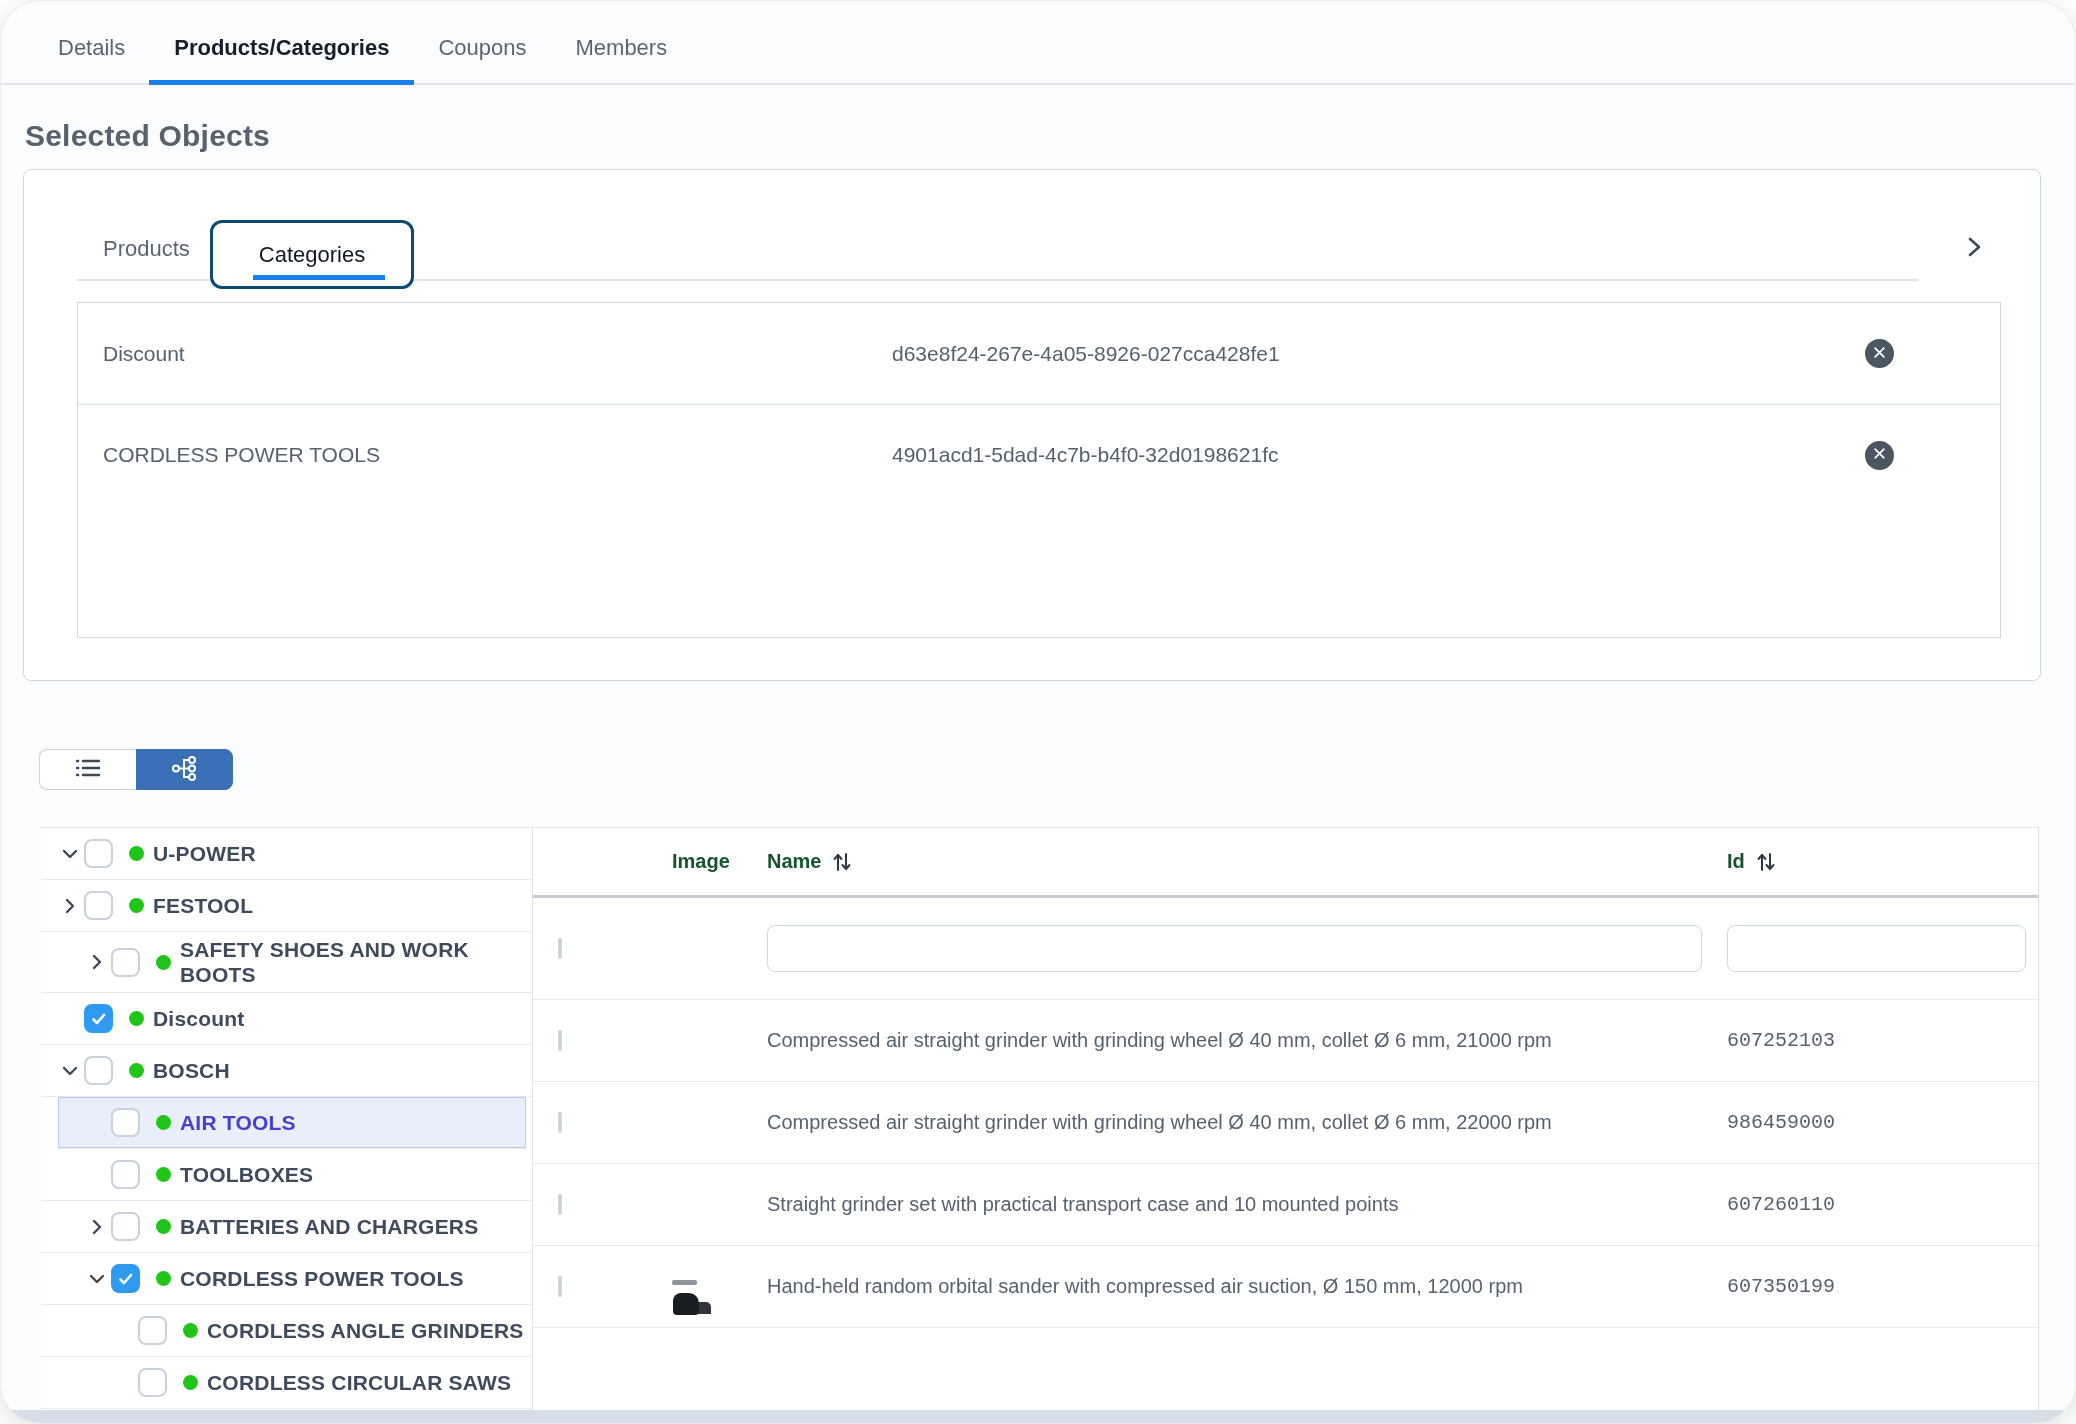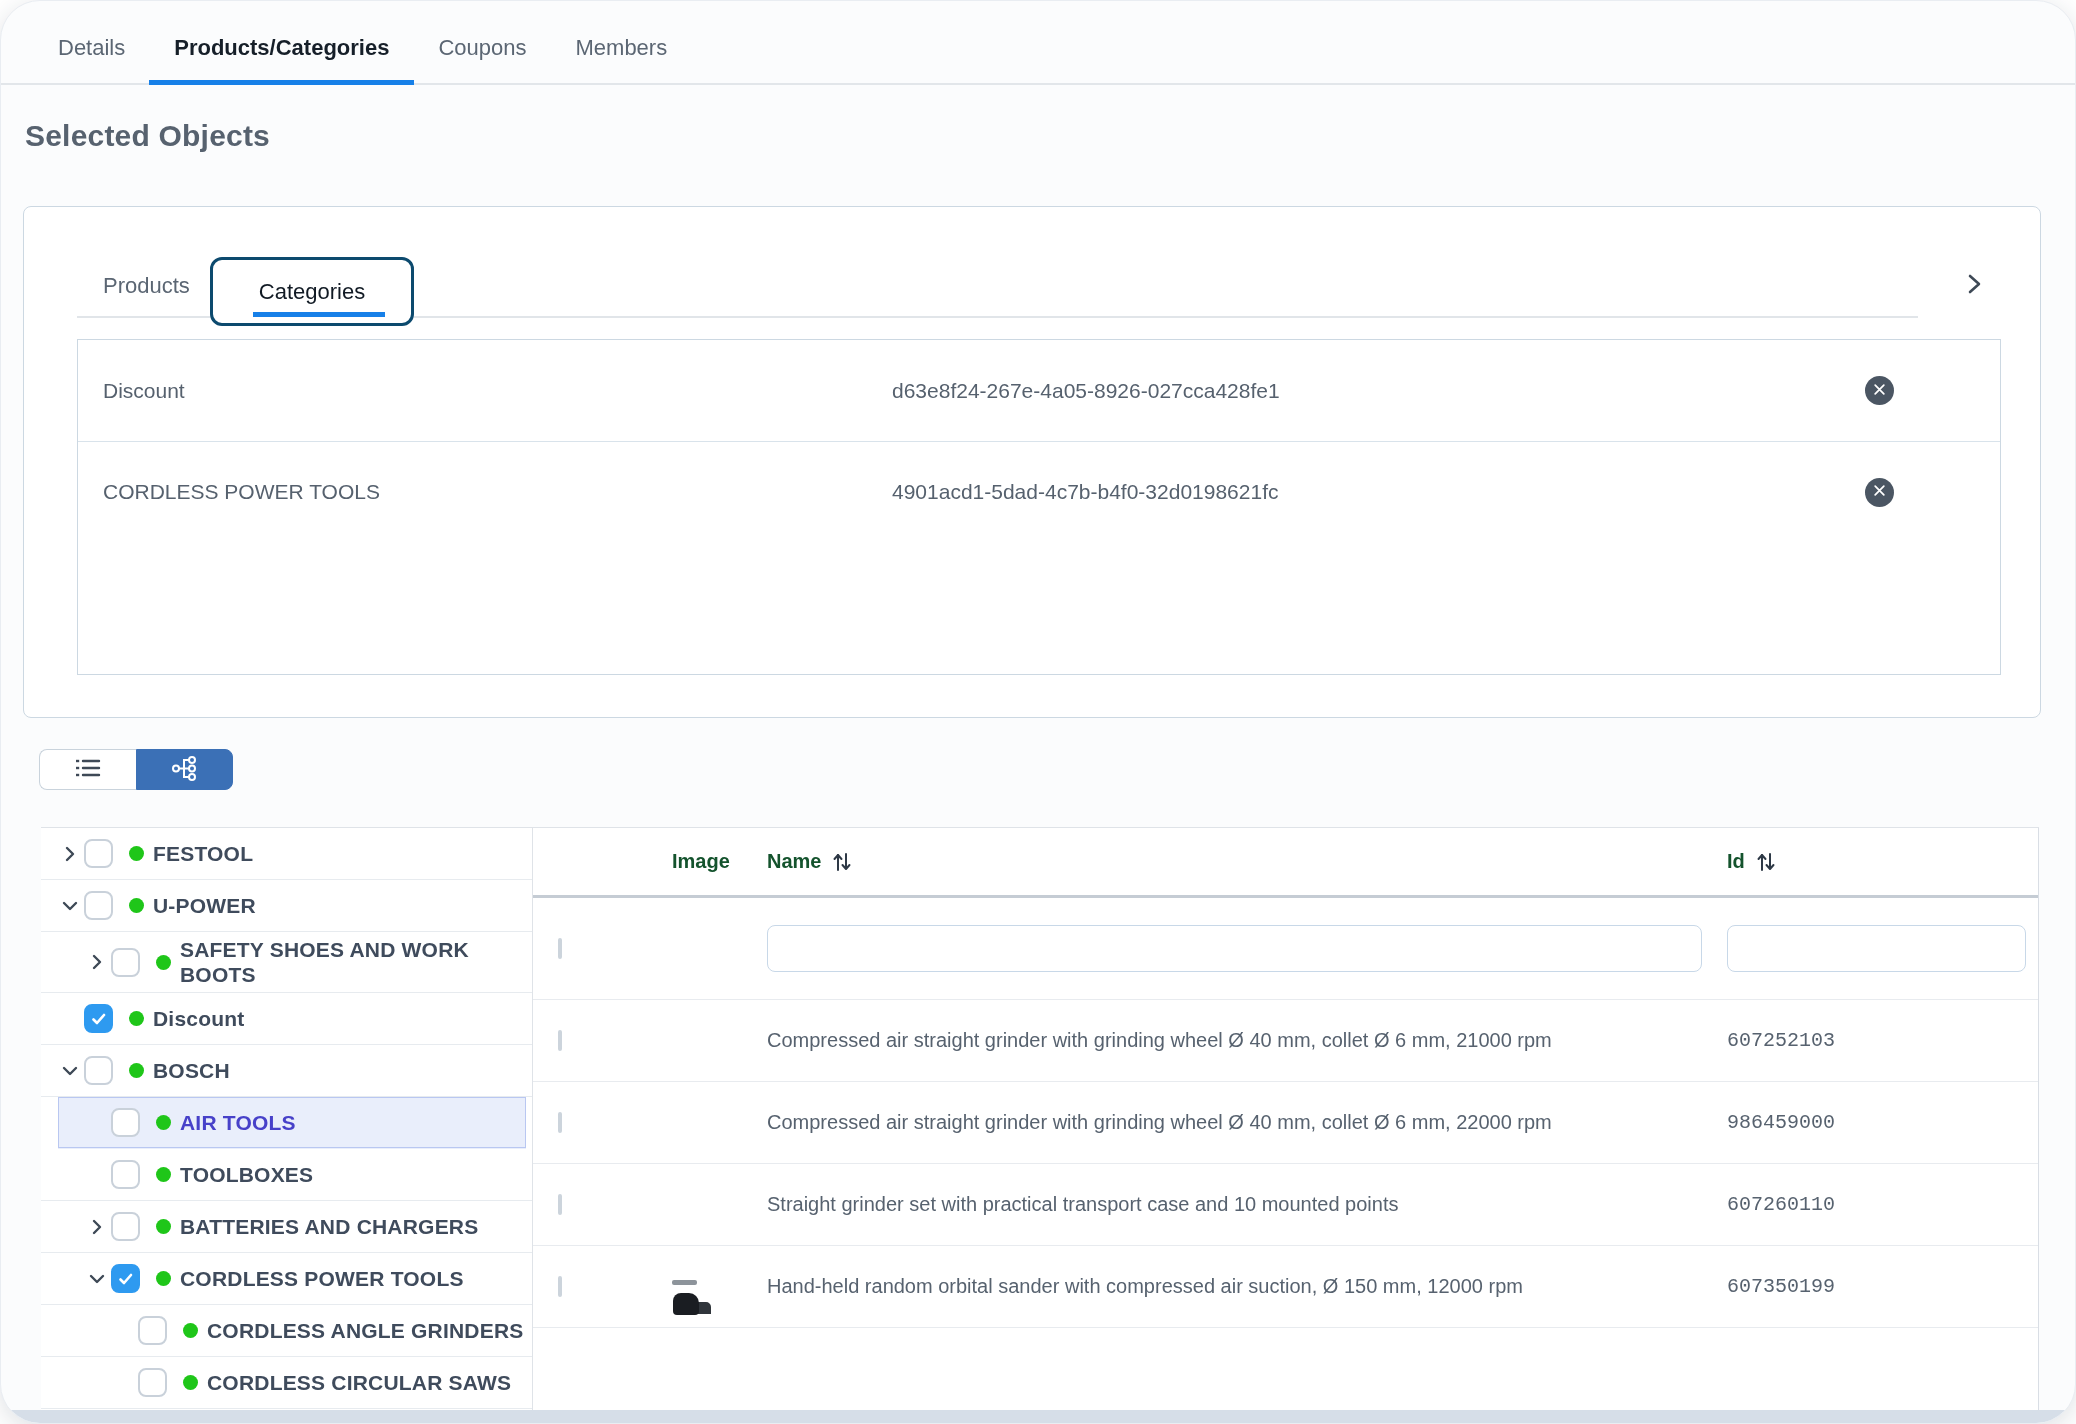--- a/index.html
+++ b/index.html
@@ -36,21 +36,21 @@
 
   
   .page-title {
     position: absolute; top: 118px; left: 24px;
     font-size: 30px; font-weight: 700; color: #57626f; letter-spacing: .2px;
   }
 
   
   .card {
     position: absolute; left: 22px; top: 168px; width: 2018px; height: 512px;
-    background: #fff; border: 1px solid #ccd8e2; border-radius: 8px; margin-top: 37px;
+    background: #fff; border: 1px solid #ccd8e2; border-radius: 8px;
   }
   .inner-tabbar { position: absolute; top: 0; left: 0; right: 0; height: 132px; }
   .tabbar-line {
     position: absolute; left: 53px; right: 122px; top: 109px;
     height: 2px; background: #e1e5e9;
   }
   .itab-products {
     position: absolute; left: 79px; top: 66px;
     font-size: 22px; color: #5b6673; cursor: pointer;
   }
@@ -316,46 +316,46 @@
           </g>
         </svg>
       </span>
     </button>
   </div>
 
   <div class="browser">
 
     <div class="tree">
 
+        <div class="tree-row chev-down" style="--indent: 0;">
+          <span class="chev">
+
+            <svg class="d" width="20" height="20" viewBox="0 0 20 20">
+              <path d="M4 7l6 6 6-6" fill="none" stroke="#3e4956" stroke-width="2.4" stroke-linecap="round" stroke-linejoin="round"></path>
+            </svg>
+          </span>
+          <span class="cb">
+            
+          </span>
+          <span class="dot"></span>
+          <span class="tree-label">U-POWER</span>
+        </div>
+
         <div class="tree-row chev-right" style="--indent: 0;">
           <span class="chev">
             <svg class="r" width="20" height="20" viewBox="0 0 20 20">
               <path d="M7 4l6 6-6 6" fill="none" stroke="#3e4956" stroke-width="2.4" stroke-linecap="round" stroke-linejoin="round"></path>
             </svg>
 
           </span>
           <span class="cb">
             
           </span>
           <span class="dot"></span>
           <span class="tree-label">FESTOOL</span>
-        </div>
-
-        <div class="tree-row chev-down" style="--indent: 0;">
-          <span class="chev">
-
-            <svg class="d" width="20" height="20" viewBox="0 0 20 20">
-              <path d="M4 7l6 6 6-6" fill="none" stroke="#3e4956" stroke-width="2.4" stroke-linecap="round" stroke-linejoin="round"></path>
-            </svg>
-          </span>
-          <span class="cb">
-            
-          </span>
-          <span class="dot"></span>
-          <span class="tree-label">U-POWER</span>
         </div>
 
         <div class="tree-row chev-right" style="--indent: 1;">
           <span class="chev">
             <svg class="r" width="20" height="20" viewBox="0 0 20 20">
               <path d="M7 4l6 6-6 6" fill="none" stroke="#3e4956" stroke-width="2.4" stroke-linecap="round" stroke-linejoin="round"></path>
             </svg>
 
           </span>
           <span class="cb">

